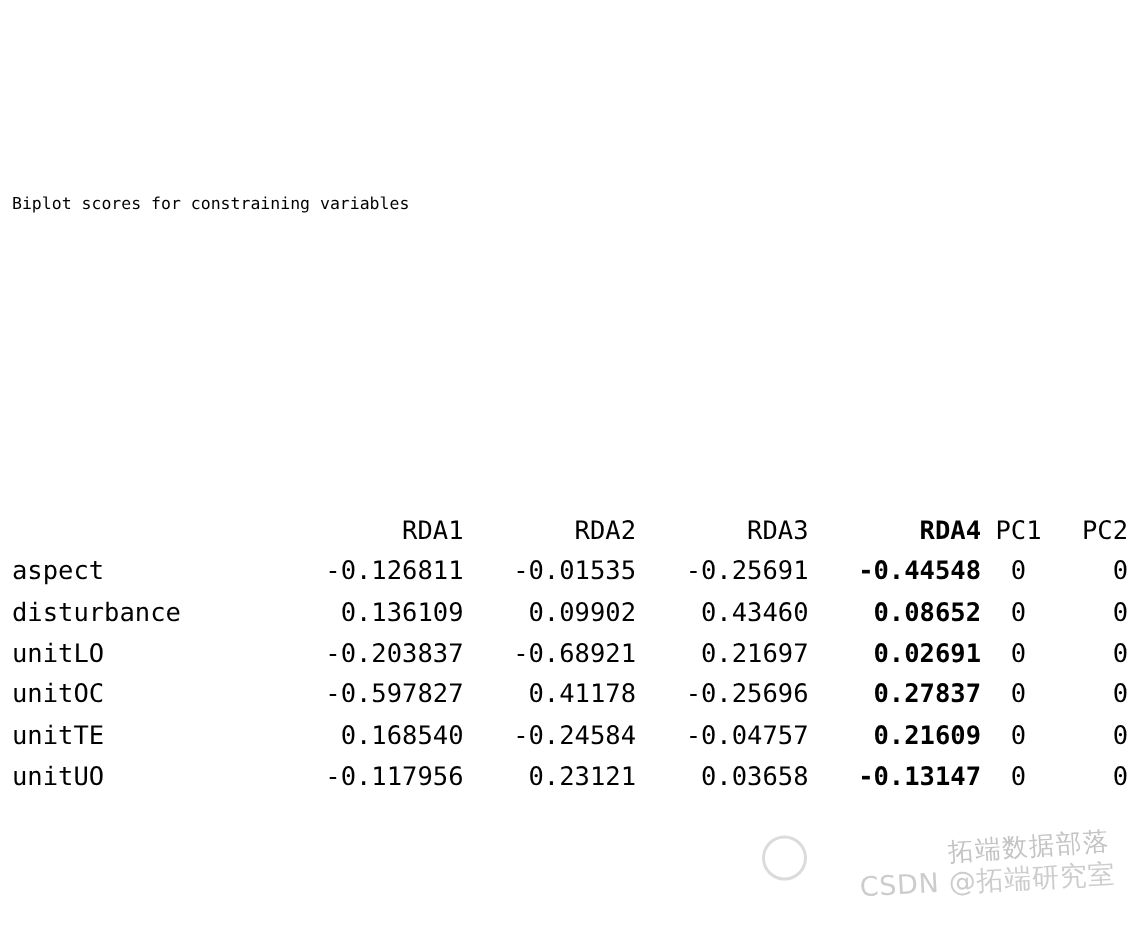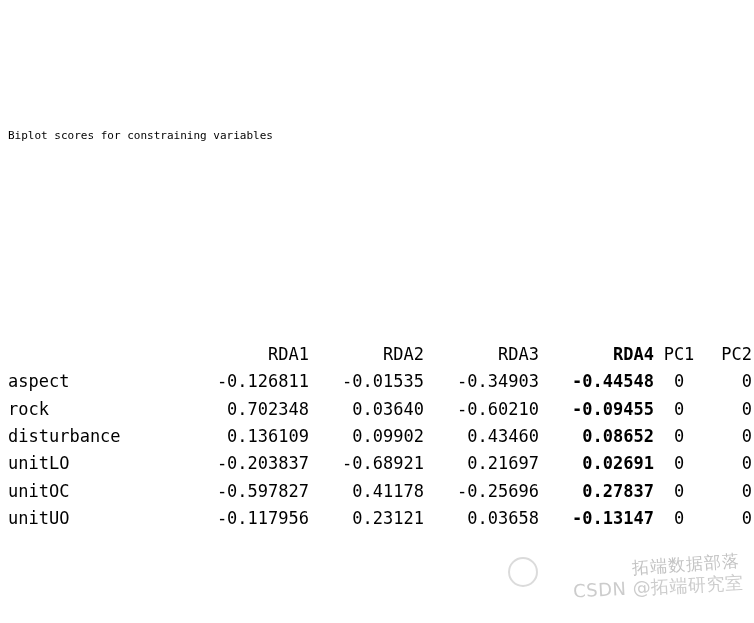--- a/index.html
+++ b/index.html
@@ -135,31 +135,22 @@
         <th class="numcell c-rda4">RDA4</th>
         <th class="numcell c-pc1">PC1</th>
         <th class="numcell c-pc2">PC2</th>
       </tr>
     </thead>
     <tbody>
       <tr>
         <td class="rowlabel">aspect</td>
         <td class="numcell c-rda1">-0.126811</td>
         <td class="numcell c-rda2">-0.01535</td>
-        <td class="numcell c-rda3">-0.34903</td>
+        <td class="numcell c-rda3">-0.25691</td>
         <td class="numcell c-rda4">-0.44548</td>
-        <td class="numcell c-pc1">0</td>
-        <td class="numcell c-pc2">0</td>
-      </tr>
-      <tr>
-        <td class="rowlabel">rock</td>
-        <td class="numcell c-rda1">0.702348</td>
-        <td class="numcell c-rda2">0.03640</td>
-        <td class="numcell c-rda3">-0.60210</td>
-        <td class="numcell c-rda4">-0.09455</td>
         <td class="numcell c-pc1">0</td>
         <td class="numcell c-pc2">0</td>
       </tr>
       <tr>
         <td class="rowlabel">disturbance</td>
         <td class="numcell c-rda1">0.136109</td>
         <td class="numcell c-rda2">0.09902</td>
         <td class="numcell c-rda3">0.43460</td>
         <td class="numcell c-rda4">0.08652</td>
         <td class="numcell c-pc1">0</td>
@@ -177,20 +168,29 @@
       <tr>
         <td class="rowlabel">unitOC</td>
         <td class="numcell c-rda1">-0.597827</td>
         <td class="numcell c-rda2">0.41178</td>
         <td class="numcell c-rda3">-0.25696</td>
         <td class="numcell c-rda4">0.27837</td>
         <td class="numcell c-pc1">0</td>
         <td class="numcell c-pc2">0</td>
       </tr>
       <tr>
+        <td class="rowlabel">unitTE</td>
+        <td class="numcell c-rda1">0.168540</td>
+        <td class="numcell c-rda2">-0.24584</td>
+        <td class="numcell c-rda3">-0.04757</td>
+        <td class="numcell c-rda4">0.21609</td>
+        <td class="numcell c-pc1">0</td>
+        <td class="numcell c-pc2">0</td>
+      </tr>
+      <tr>
         <td class="rowlabel">unitUO</td>
         <td class="numcell c-rda1">-0.117956</td>
         <td class="numcell c-rda2">0.23121</td>
         <td class="numcell c-rda3">0.03658</td>
         <td class="numcell c-rda4">-0.13147</td>
         <td class="numcell c-pc1">0</td>
         <td class="numcell c-pc2">0</td>
       </tr>
     </tbody>
   </table>

